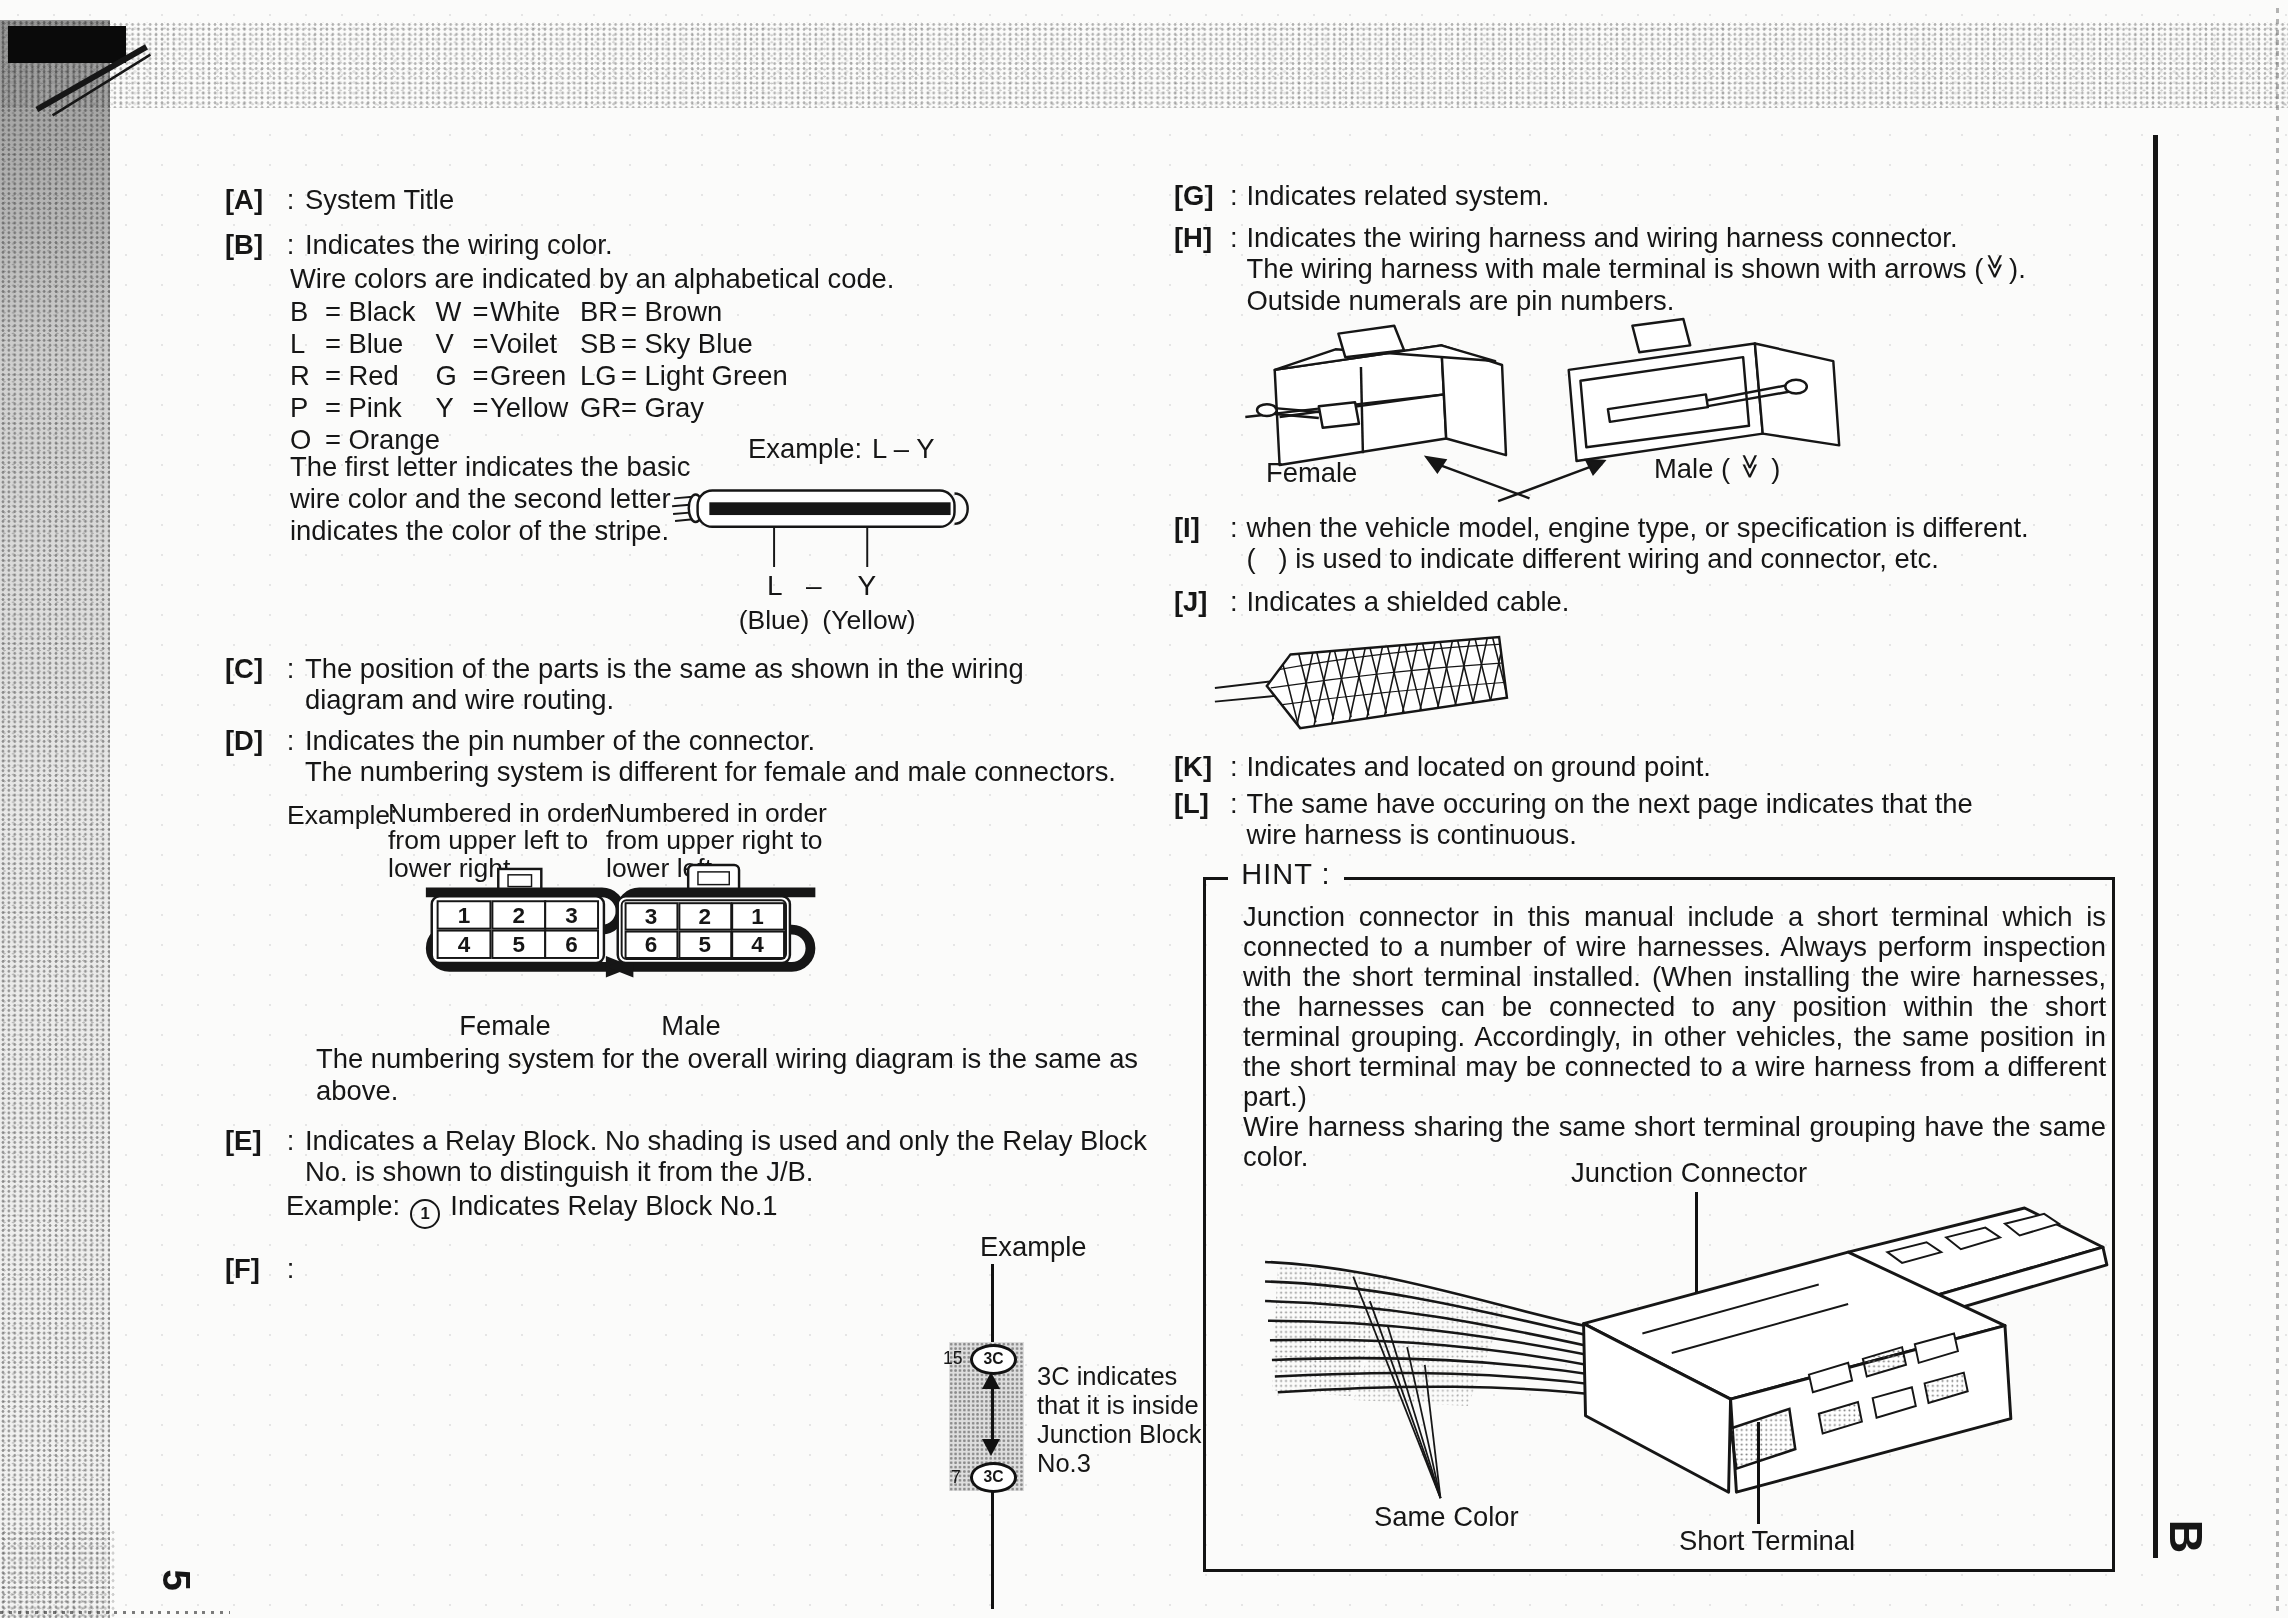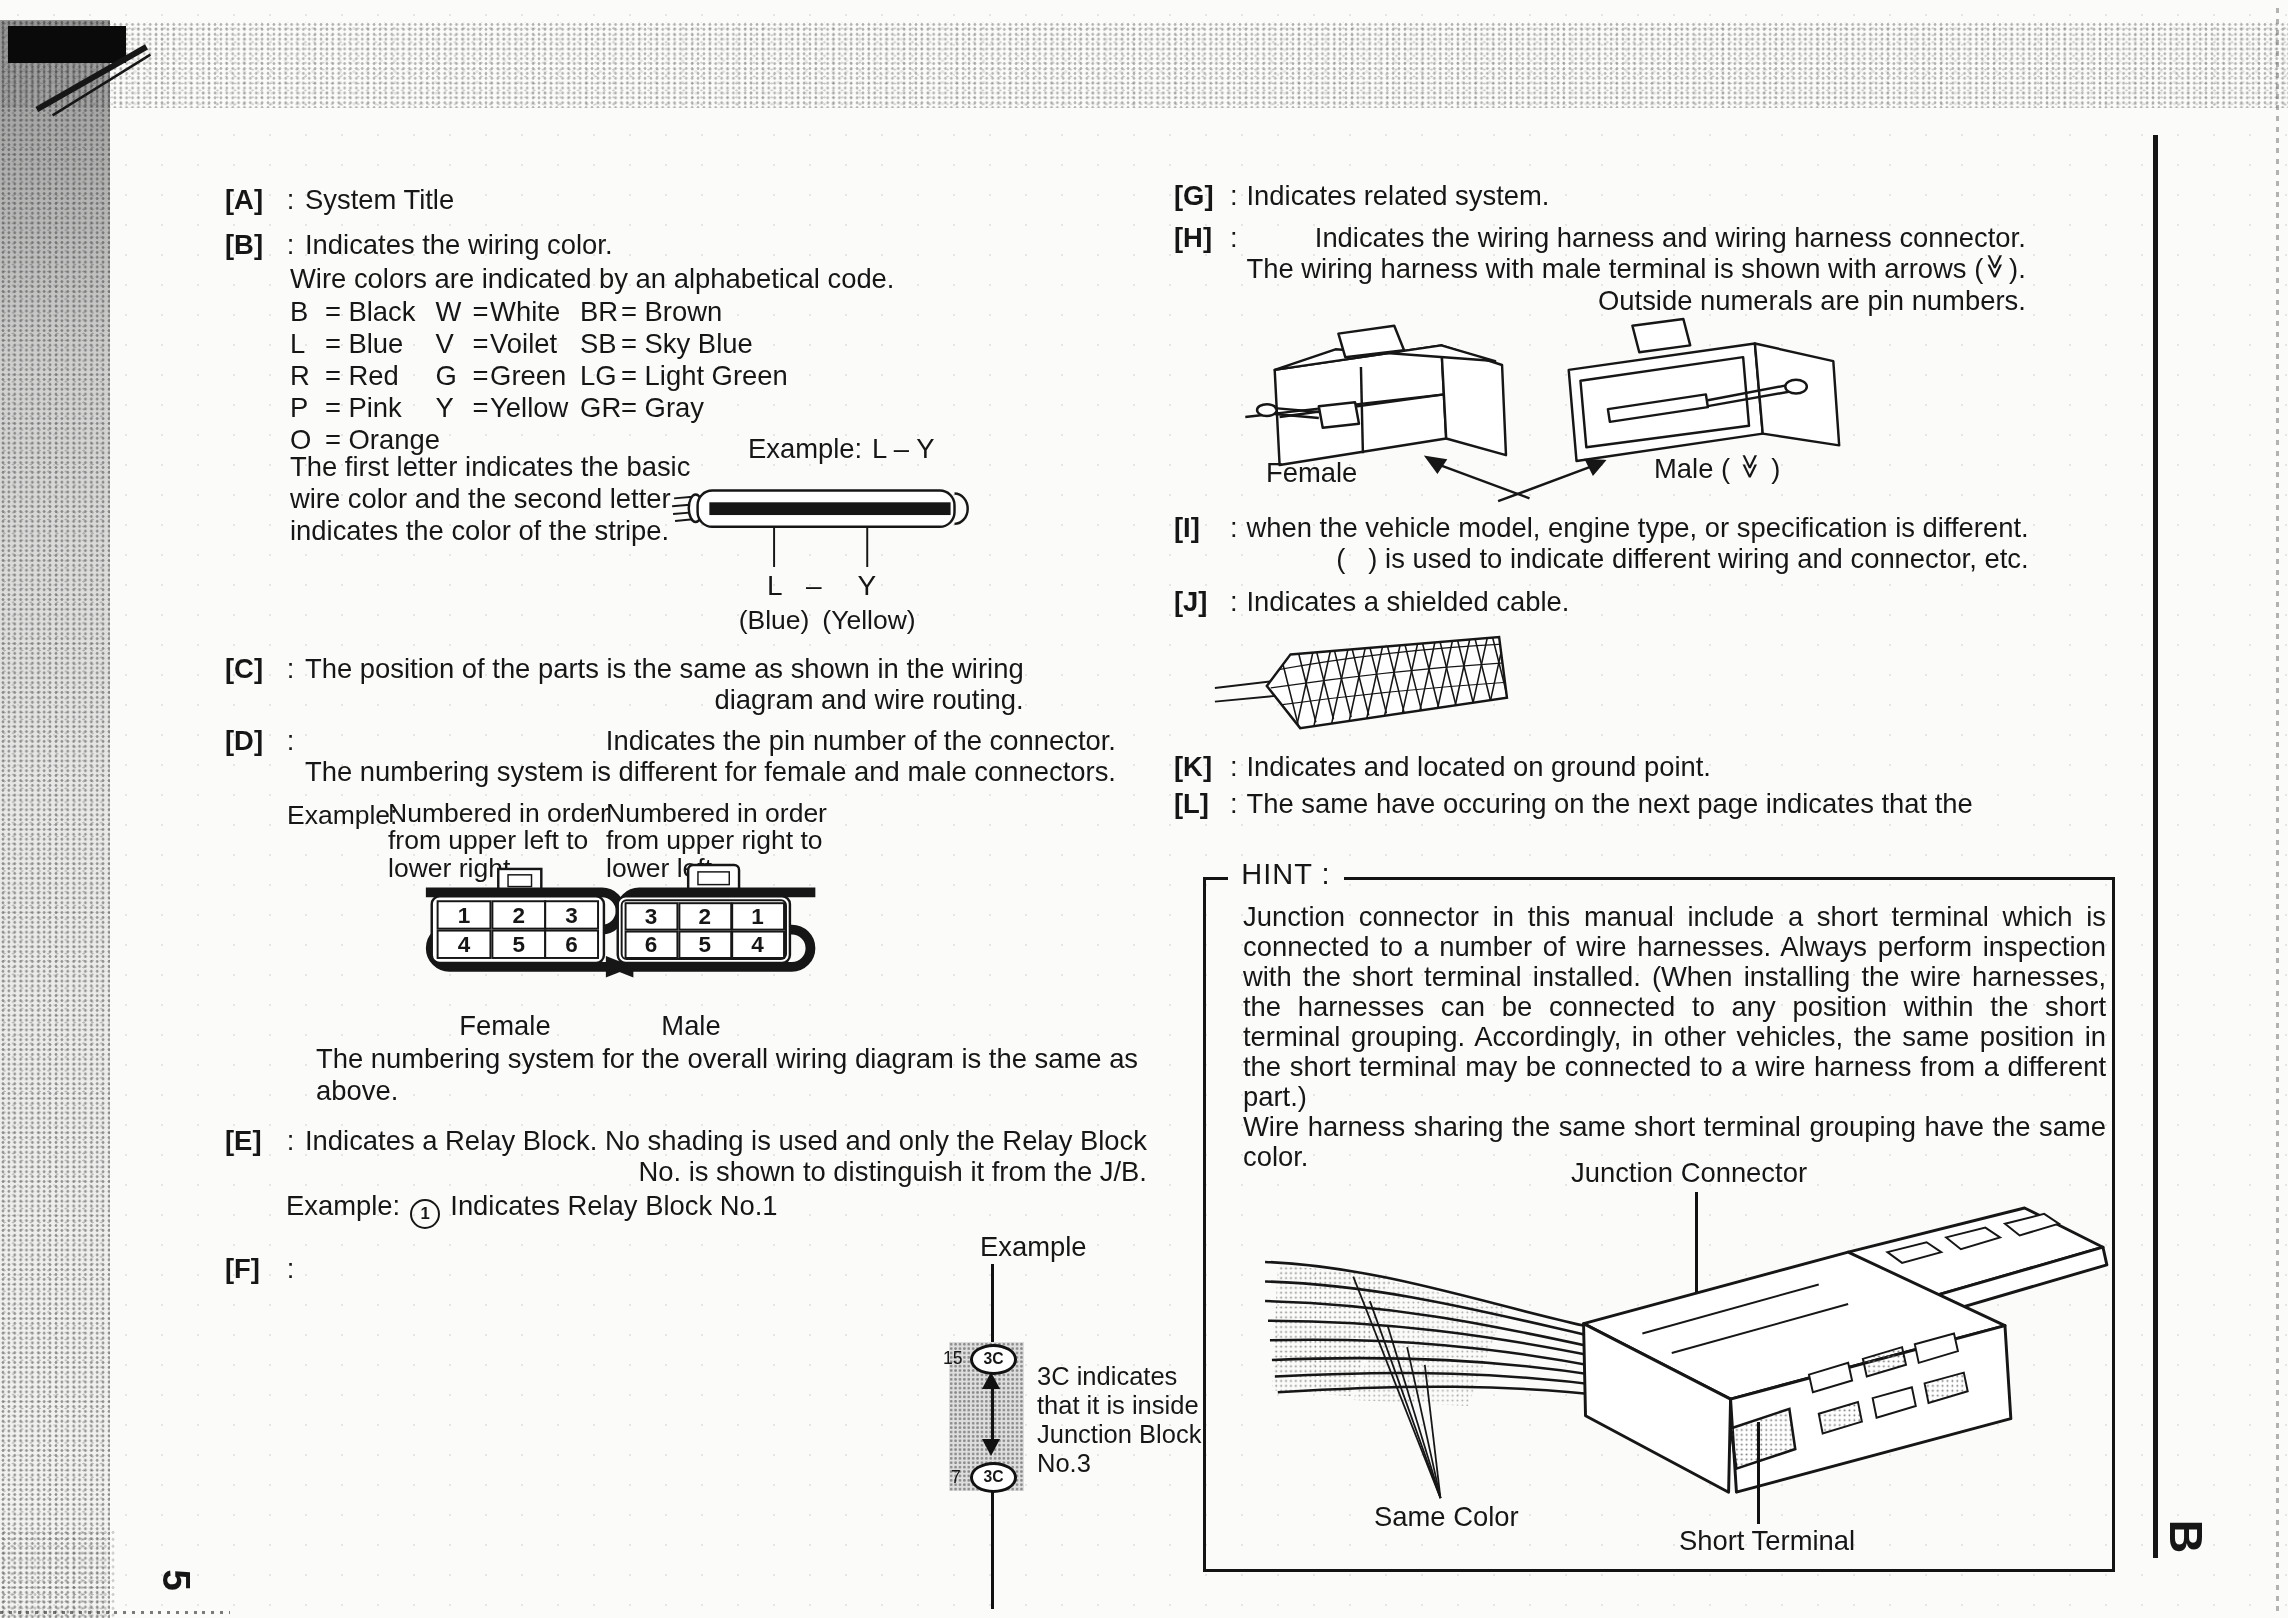--- a/index.html
+++ b/index.html
@@ -32,21 +32,21 @@
     background:repeating-linear-gradient(90deg,#444 0 2.9px,transparent 2.9px 8.8px);opacity:.7;}
   .right-edge-dots{position:absolute;left:2276px;top:7.8px;width:2.9px;height:1607px;
     background:repeating-linear-gradient(180deg,#777 0 4.9px,transparent 4.9px 10.8px);opacity:.55;}
   .v-rule{position:absolute;left:2153px;top:135px;width:4.9px;height:1423px;background:#151515;}
 
   
   .entry{position:absolute;display:flex;font-size:27.4px;line-height:31px;}
   .entry .tag{font-weight:bold;width:51px;flex:none;}
   .entry .colon{width:29px;flex:none;text-align:center;}
   .entry .body{flex:none;}
-  .entry .body .ln{white-space:nowrap;text-align:right;}
+  .entry .body .ln{white-space:nowrap;}
   .abs{position:absolute;}
   .nowrap{white-space:nowrap;}
   .small-note{font-size:26.5px;line-height:27.4px;}
   .ctr{text-align:center;}
 
   
   .color-grid{position:absolute;left:290px;top:296px;display:grid;
     grid-template-columns:35px 23.5px 87px 37px 17.6px 90px 41px 23.5px auto;
     grid-auto-rows:32px;font-size:27.4px;}
   .color-grid span{white-space:nowrap;}
@@ -416,20 +416,21 @@
     <div class="body">
         <div class="ln">Indicates and located on ground point.</div>
       </div>
   </div>
 
   <div class="entry" style="left:1174px;top:788px">
     <span class="tag" style="width:47px">[L]</span>
     <span class="colon" style="width:25.5px">:</span>
     <div class="body">
       <div class="ln">The same have occuring on the next page indicates that the</div>
+      <div class="ln">wire harness is continuous.</div>
     </div>
   </div>
 
   <div id="hint-box">
     <div id="hint-legend">HINT :</div>
     <div class="hint-text">
       <p>Junction connector in this manual include a short terminal which is connected to a number of wire harnesses. Always perform inspection with the short terminal installed. (When installing the wire harnesses, the harnesses can be connected to any position within the short terminal grouping. Accordingly, in other vehicles, the same position in the short terminal may be connected to a wire harness from a different part.)</p>
       <p>Wire harness sharing the same short terminal grouping have the same color.</p>
     </div>
 

